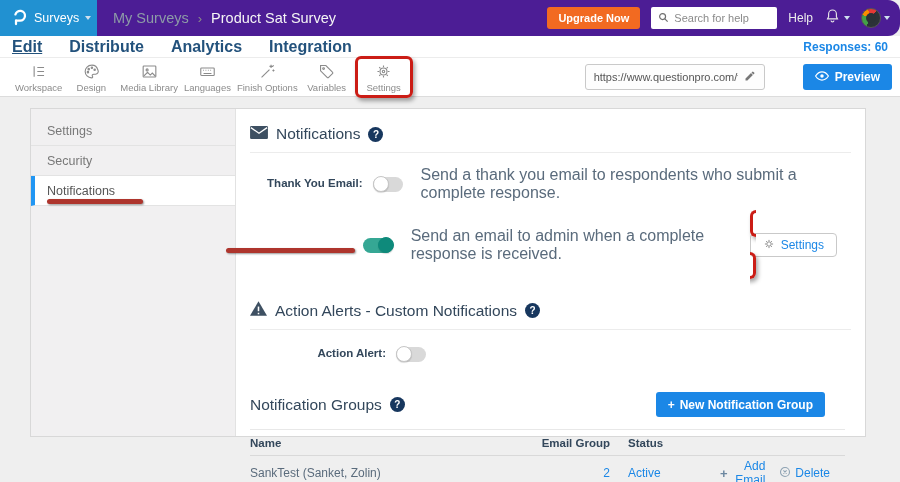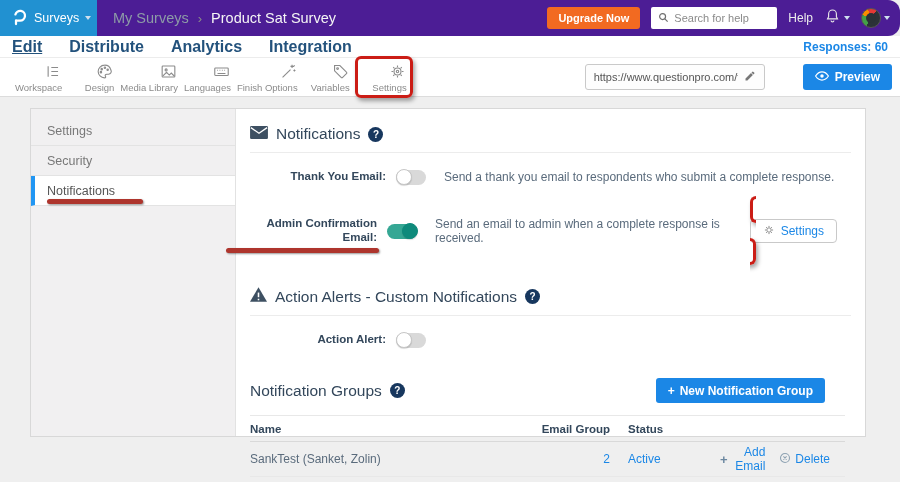--- a/index.html
+++ b/index.html
@@ -27,21 +27,21 @@
   .avatar::after { content:""; position:absolute; left:4px; top:4px; width:10px; height:10px; border-radius:50%; background:#2a3136; }
 
   
   .subnav { height:22px; background:#fff; border-bottom:1px solid #ececec; display:flex; align-items:center; gap:27px; padding:0 12px; }
   .subnav .tab { font-size:16px; font-weight:bold; color:#23527c; cursor:pointer; }
   .subnav .tab.active { text-decoration:underline; }
   .responses { margin-left:auto; font-size:12px; font-weight:bold; color:#1b87e6; }
 
   
   .toolbar { height:39px; background:#fff; border-bottom:1px solid #dcdcdc; display:flex; align-items:center; padding-left:12px; }
-  .tool-item { display:flex; flex-direction:column; align-items:flex-end; justify-content:center; gap:1px; min-width:52px; padding:0 3px; height:36px; color:#8b8b8b; font-size:9.5px; cursor:pointer; }
+  .tool-item { display:flex; flex-direction:column; align-items:center; justify-content:center; gap:1px; min-width:52px; padding:0 3px; height:36px; color:#8b8b8b; font-size:9.5px; cursor:pointer; }
   .tool-item svg { display:block; }
   .red-frame-toolbar { border:3px solid #cb1d16; border-radius:6px; box-shadow:2px 3px 4px rgba(0,0,0,.35); margin-left:2px; }
   .toolbar-right { margin-left:auto; display:flex; align-items:center; gap:38px; padding-right:8px; }
   .url-field { display:flex; align-items:center; gap:6px; width:180px; height:26px; background:#fdfdfd; border:1px solid #c9c9c9; border-radius:3px; padding:0 8px; }
   .url-text { flex:1; font-size:11px; color:#555; white-space:nowrap; overflow:hidden; }
   .preview-btn { display:flex; align-items:center; gap:6px; background:#1b87e6; color:#ffffff; height:26px; padding:0 12px; border:none; border-radius:3px; font-size:12px; font-weight:bold; cursor:pointer; font-family:inherit; }
 
   
   .workarea { height:385px; background:#efefef; padding-top:11px; }
   .card { margin-left:30px; width:836px; height:329px; background:#fff; border:1px solid #d8d8d8; display:flex; }
@@ -55,21 +55,21 @@
   .help-badge { width:15px; height:15px; border-radius:50%; background:#17375e; color:#fff; font-size:10px; font-weight:bold; display:flex; align-items:center; justify-content:center; cursor:pointer; }
   .hr { border-top:1px solid #ececec; margin-top:9px; }
 
   .toggle-row { display:flex; align-items:center; margin-top:13px; min-height:22px; }
   .row-label { width:136px; text-align:right; font-size:11.5px; font-weight:bold; color:#33475b; position:relative; line-height:1.2; }
   .red-underline-label { position:absolute; left:-24px; right:-2px; bottom:-8px; height:5px; background:#ae352d; border-radius:3px; box-shadow:1px 1px 2px rgba(0,0,0,.4); }
   .toggle { width:30px; height:15px; border-radius:8px; background:#d9d9d9; position:relative; margin-left:10px; flex:none; cursor:pointer; }
   .toggle .knob { position:absolute; top:-0.5px; left:0; width:16px; height:16px; border-radius:50%; background:#fff; border:1px solid #c6c6c6; box-shadow:0 1px 1px rgba(0,0,0,.15); }
   .toggle.on { background:#35a794; }
   .toggle.on .knob { left:auto; right:-1px; background:#0e8a7b; border-color:#0e8a7b; }
-  .row-desc { margin-left:18px; font-size:12px; color:#5a6b7c; }
+  .row-desc { margin-left:18px; font-size:16px; color:#5a6b7c; }
 
   .settings-btn-wrap { margin-left:auto; margin-right:14px; }
   .red-frame-btn { border:3px solid #cb1d16; border-radius:10px; padding:2px 3px; box-shadow:2px 3px 4px rgba(0,0,0,.35); }
   .settings-btn { display:flex; align-items:center; gap:6px; background:#fff; border:1px solid #c9c9c9; border-radius:4px; height:24px; padding:0 12px; font-size:12px; color:#1b87e6; cursor:pointer; font-family:inherit; }
 
   .sec2 { margin-top:26px; }
   .groups-head { margin-top:27px; display:flex; align-items:center; }
   .new-group-btn { margin-left:auto; margin-right:26px; display:flex; align-items:center; gap:5px; background:#1b87e6; color:#fff; border:none; border-radius:3px; height:25px; padding:0 12px; font-size:12px; font-weight:bold; cursor:pointer; font-family:inherit; }
 
   .table { margin-top:12px; margin-right:6px; }
@@ -260,21 +260,20 @@
         <div class="toggle-row">
           <span class="row-label">Thank You Email:</span>
           <span class="toggle off">
               <span class="knob"></span>
             </span>
           <span class="row-desc">Send a thank you email to respondents who submit a complete response.</span>
         </div>
 
         <div class="toggle-row">
           <span class="row-label">
-            <span>Admin Confirmation Email:</span>
             <span class="red-underline-label"></span>
           </span>
           <span class="toggle on">
               <span class="knob"></span>
             </span>
           <span class="row-desc">Send an email to admin when a complete response is received.</span>
           <span class="settings-btn-wrap">
             <span class="red-frame-btn">
               <button class="settings-btn">
                 <span><svg width="12" height="12" viewBox="0 0 24 24" fill="none" stroke="#8b8b8b" stroke-width="2">

